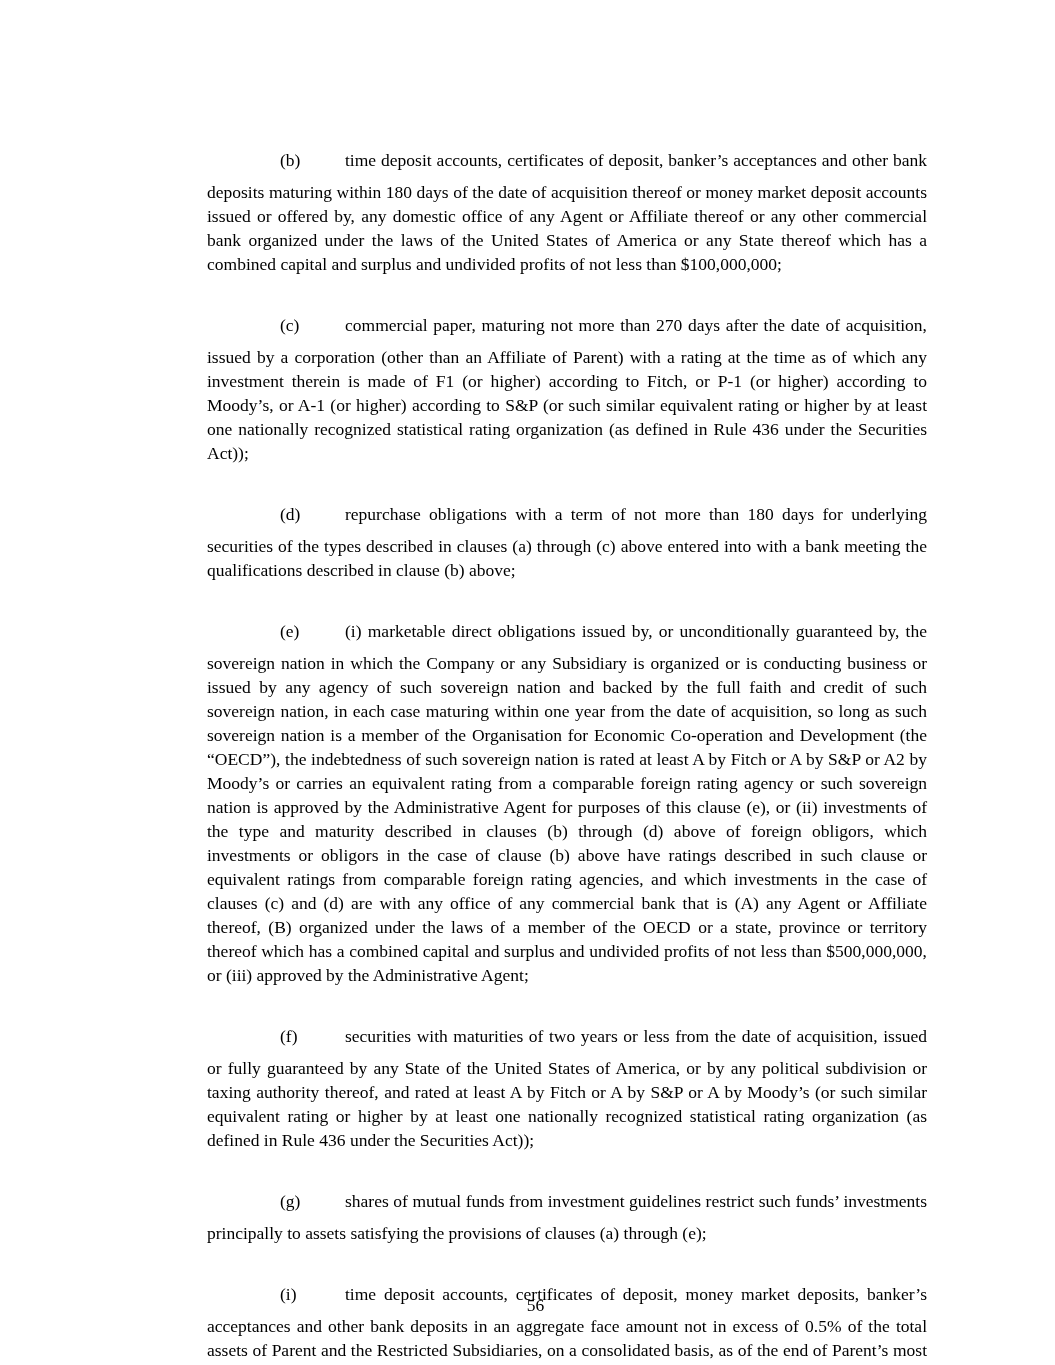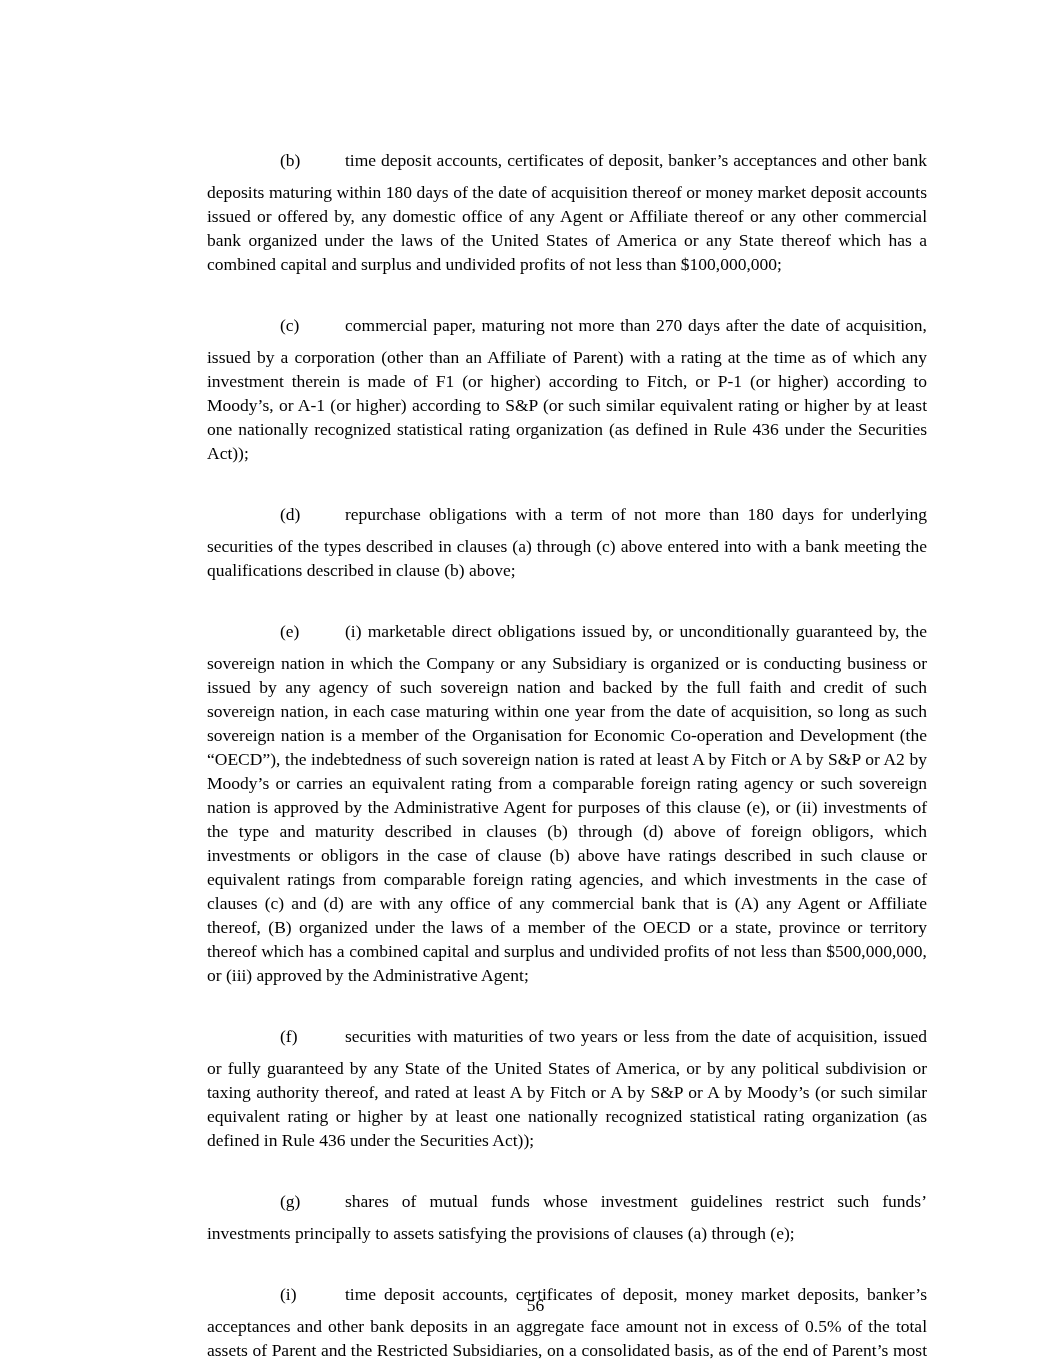--- a/index.html
+++ b/index.html
@@ -61,21 +61,21 @@
     <p class="clause"><span class="clause-label">(b)</span><span>time deposit accounts, certificates of deposit, banker’s acceptances and other bank deposits maturing within 180 days of the date of acquisition thereof or money market deposit accounts issued or offered by, any domestic office of any Agent or Affiliate thereof or any other commercial bank organized under the laws of the United States of America or any State thereof which has a combined capital and surplus and undivided profits of not less than $100,000,000;</span></p>
 
     <p class="clause"><span class="clause-label">(c)</span><span>commercial paper, maturing not more than 270 days after the date of acquisition, issued by a corporation (other than an Affiliate of Parent) with a rating at the time as of which any investment therein is made of F1 (or higher) according to Fitch, or P-1 (or higher) according to Moody’s, or A-1 (or higher) according to S&amp;P (or such similar equivalent rating or higher by at least one nationally recognized statistical rating organization (as defined in Rule 436 under the Securities Act));</span></p>
 
     <p class="clause"><span class="clause-label">(d)</span><span>repurchase obligations with a term of not more than 180 days for underlying securities of the types described in clauses (a) through (c) above entered into with a bank meeting the qualifications described in clause (b) above;</span></p>
 
     <p class="clause"><span class="clause-label">(e)</span><span>(i) marketable direct obligations issued by, or unconditionally guaranteed by, the sovereign nation in which the Company or any Subsidiary is organized or is conducting business or issued by any agency of such sovereign nation and backed by the full faith and credit of such sovereign nation, in each case maturing within one year from the date of acquisition, so long as such sovereign nation is a member of the Organisation for Economic Co-operation and Development (the “OECD”), the indebtedness of such sovereign nation is rated at least A by Fitch or A by S&amp;P or A2 by Moody’s or carries an equivalent rating from a comparable foreign rating agency or such sovereign nation is approved by the Administrative Agent for purposes of this clause (e), or (ii) investments of the type and maturity described in clauses (b) through (d) above of foreign obligors, which investments or obligors in the case of clause (b) above have ratings described in such clause or equivalent ratings from comparable foreign rating agencies, and which investments in the case of clauses (c) and (d) are with any office of any commercial bank that is (A) any Agent or Affiliate thereof, (B) organized under the laws of a member of the OECD or a state, province or territory thereof which has a combined capital and surplus and undivided profits of not less than $500,000,000, or (iii) approved by the Administrative Agent;</span></p>
 
     <p class="clause"><span class="clause-label">(f)</span><span>securities with maturities of two years or less from the date of acquisition, issued or fully guaranteed by any State of the United States of America, or by any political subdivision or taxing authority thereof, and rated at least A by Fitch or A by S&amp;P or A by Moody’s (or such similar equivalent rating or higher by at least one nationally recognized statistical rating organization (as defined in Rule 436 under the Securities Act));</span></p>
 
-    <p class="clause"><span class="clause-label">(g)</span><span>shares of mutual funds whose investment guidelines restrict such funds’ investments principally to assets satisfying the provisions of clauses (a) through (e);</span></p>
+    <p class="clause"><span class="clause-label">(g)</span><span>shares of mutual funds from investment guidelines restrict such funds’ investments principally to assets satisfying the provisions of clauses (a) through (e);</span></p>
 
 
     <p class="clause"><span class="clause-label">(i)</span><span>time deposit accounts, certificates of deposit, money market deposits, banker’s acceptances and other bank deposits in an aggregate face amount not in excess of 0.5% of the total assets of Parent and the Restricted Subsidiaries, on a consolidated basis, as of the end of Parent’s most recently completed fiscal year;</span></p>
 
     <p class="clause"><span class="clause-label">(j)</span><span>Company;</span></p>
 
   </div>
 
   <div class="page-number">56</div>
 </div>

